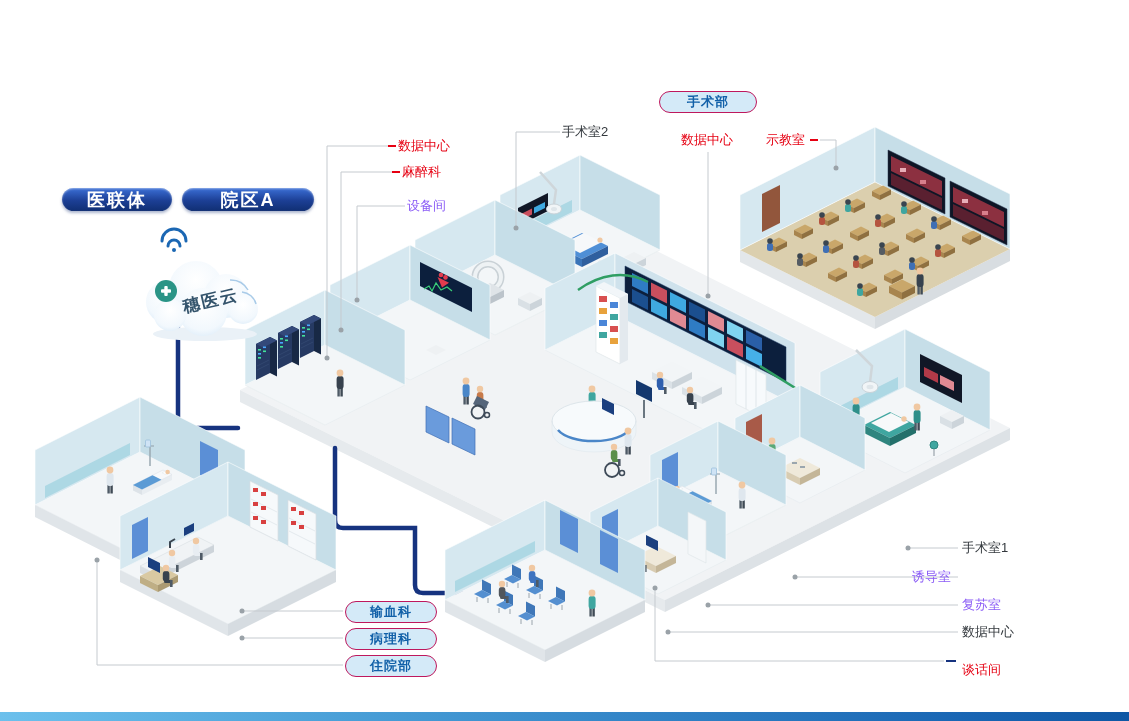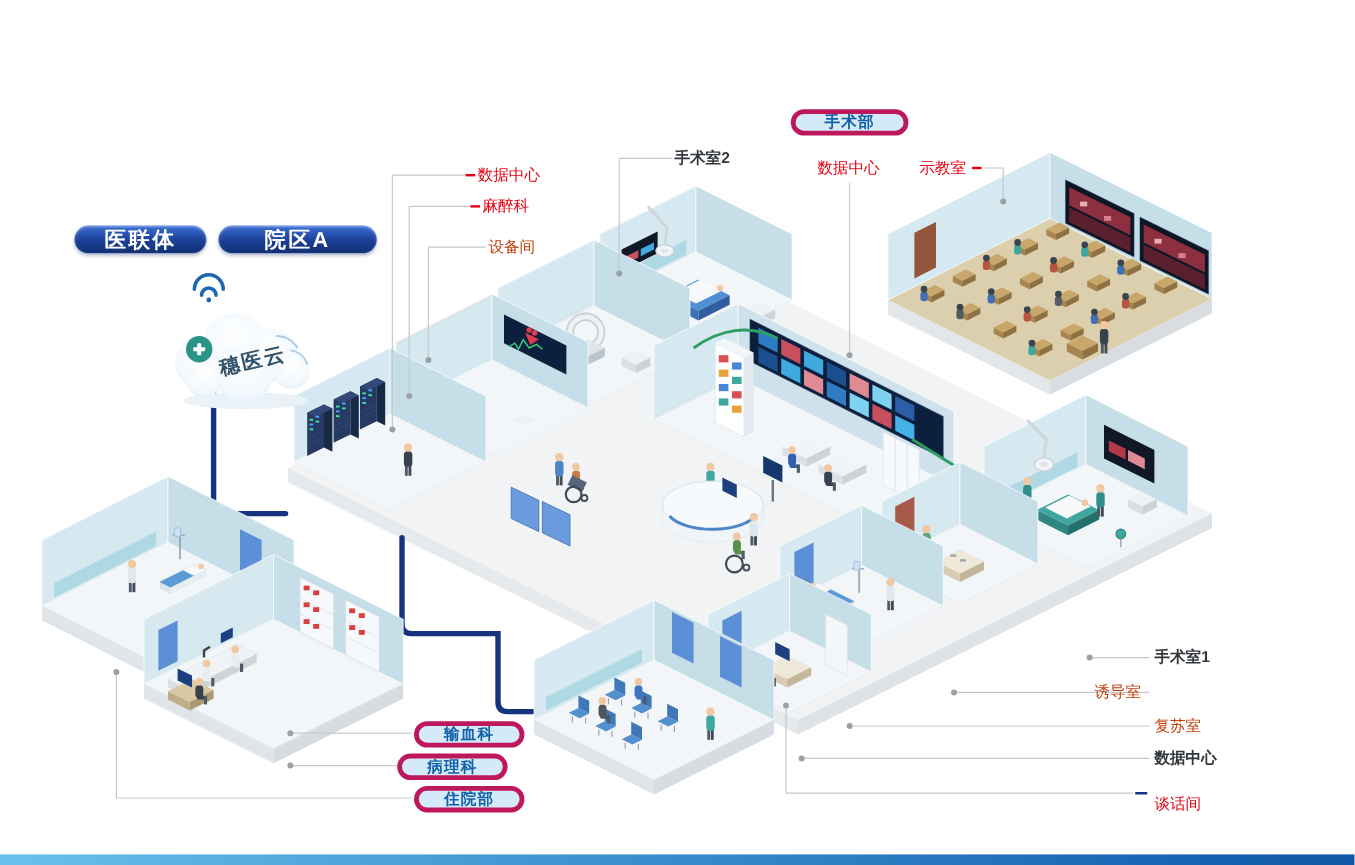--- a/index.html
+++ b/index.html
@@ -1,27 +1,27 @@
 <!DOCTYPE html>
 <html><head>
 <meta charset="utf-8">
 <style>
   *{margin:0;padding:0;box-sizing:border-box}
   body{background:#fff;font-family:"Liberation Sans","DejaVu Sans",sans-serif}
   .stage{position:relative;width:1129px;height:721px;background:#fff;overflow:hidden}
   .scene-svg{position:absolute;left:0;top:0}
   .lbl{position:absolute;font-size:13px;line-height:14px;white-space:nowrap}
   .lbl-red{color:#e60012;font-weight:normal}
-  .lbl-gray{color:#c2410c}
-  .lbl-dark{color:#33383d;font-weight:bold}
+  .lbl-gray{color:#8b5cf6}
+  .lbl-dark{color:#33383d;font-weight:normal}
   .pill{position:absolute;display:flex;align-items:center;justify-content:center;font-weight:bold;border-radius:12px}
   .pill-dark{width:110px;height:23px;color:#fff;font-size:18px;letter-spacing:2px;
     background:linear-gradient(180deg,#3b6fd6 0%,#1c3f95 55%,#102f73 100%);
     box-shadow:0 2px 3px rgba(16,47,115,.35), inset 0 1px 2px rgba(255,255,255,.45)}
-  .pill-light{height:22px;color:#1160a8;font-size:13px;background:#d4eaf8;border:4px solid #be185d;letter-spacing:1px}
+  .pill-light{height:22px;color:#1160a8;font-size:13px;background:#d4eaf8;border:1px solid #be185d;letter-spacing:1px}
   .footer-bar{position:absolute;left:0;right:0;bottom:0;height:9px;
     background:linear-gradient(90deg,#6cc0ec,#4aa0d8 30%,#1966b4 85%,#0f57a4)}
   svg text.cnfont{font-family:"Liberation Sans","DejaVu Sans",sans-serif}
 </style>
 </head>
 <body>
 
 <div class="stage">
 
 <svg class="scene-svg" width="1129" height="721" viewBox="0 0 1129 721">
@@ -551,21 +551,21 @@
     <line x1="392" y1="172" x2="400" y2="172" stroke="#e60012"></line>
     <line x1="810" y1="140" x2="818" y2="140" stroke="#e60012"></line>
     <line x1="946" y1="661" x2="956" y2="661" stroke="#16337f"></line>
   </g>
 </svg>
 
 <div class="pill pill-dark" style="left:62px;top:188px;width:110px">医联体</div>
 <div class="pill pill-dark" style="left:182px;top:188px;width:132px">院区A</div>
 <div class="pill pill-light" style="left:659px;top:91px;width:98px">手术部</div>
 <div class="pill pill-light" style="left:345px;top:601px;width:92px">输血科</div>
-<div class="pill pill-light" style="left:331px;top:628px;width:92px">病理科</div>
+<div class="pill pill-light" style="left:345px;top:628px;width:92px">病理科</div>
 <div class="pill pill-light" style="left:345px;top:655px;width:92px">住院部</div>
 
 <span class="lbl lbl-red" style="left:398px;top:139px">数据中心</span>
 <span class="lbl lbl-red" style="left:402px;top:165px">麻醉科</span>
 <span class="lbl lbl-gray" style="left:407px;top:199px">设备间</span>
 <span class="lbl lbl-dark" style="left:562px;top:125px">手术室2</span>
 <span class="lbl lbl-red" style="left:681px;top:133px">数据中心</span>
 <span class="lbl lbl-red" style="left:766px;top:133px">示教室</span>
 <span class="lbl lbl-dark" style="left:962px;top:541px">手术室1</span>
 <span class="lbl lbl-gray" style="left:912px;top:570px">诱导室</span>

